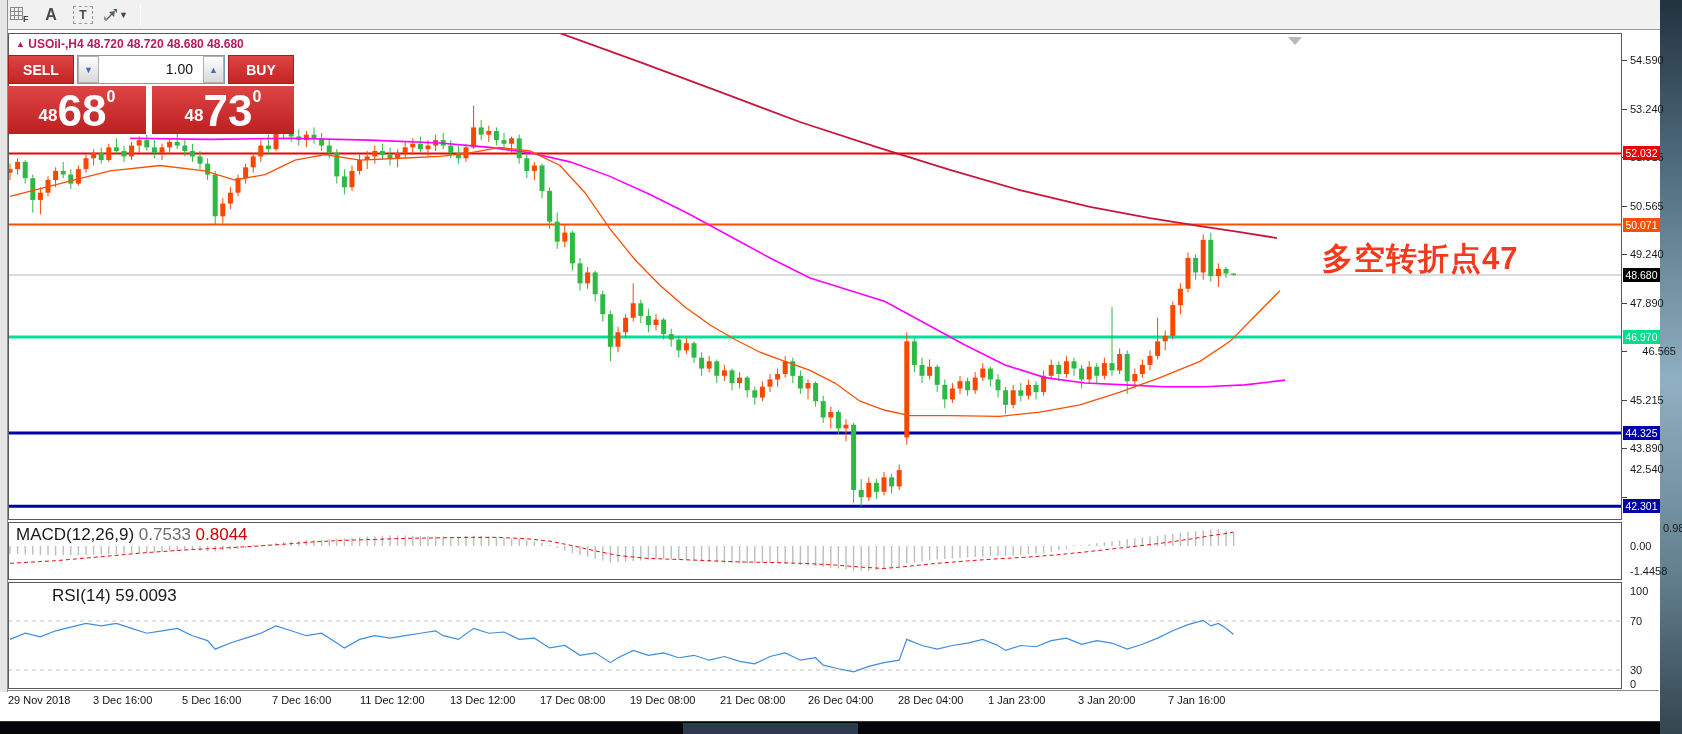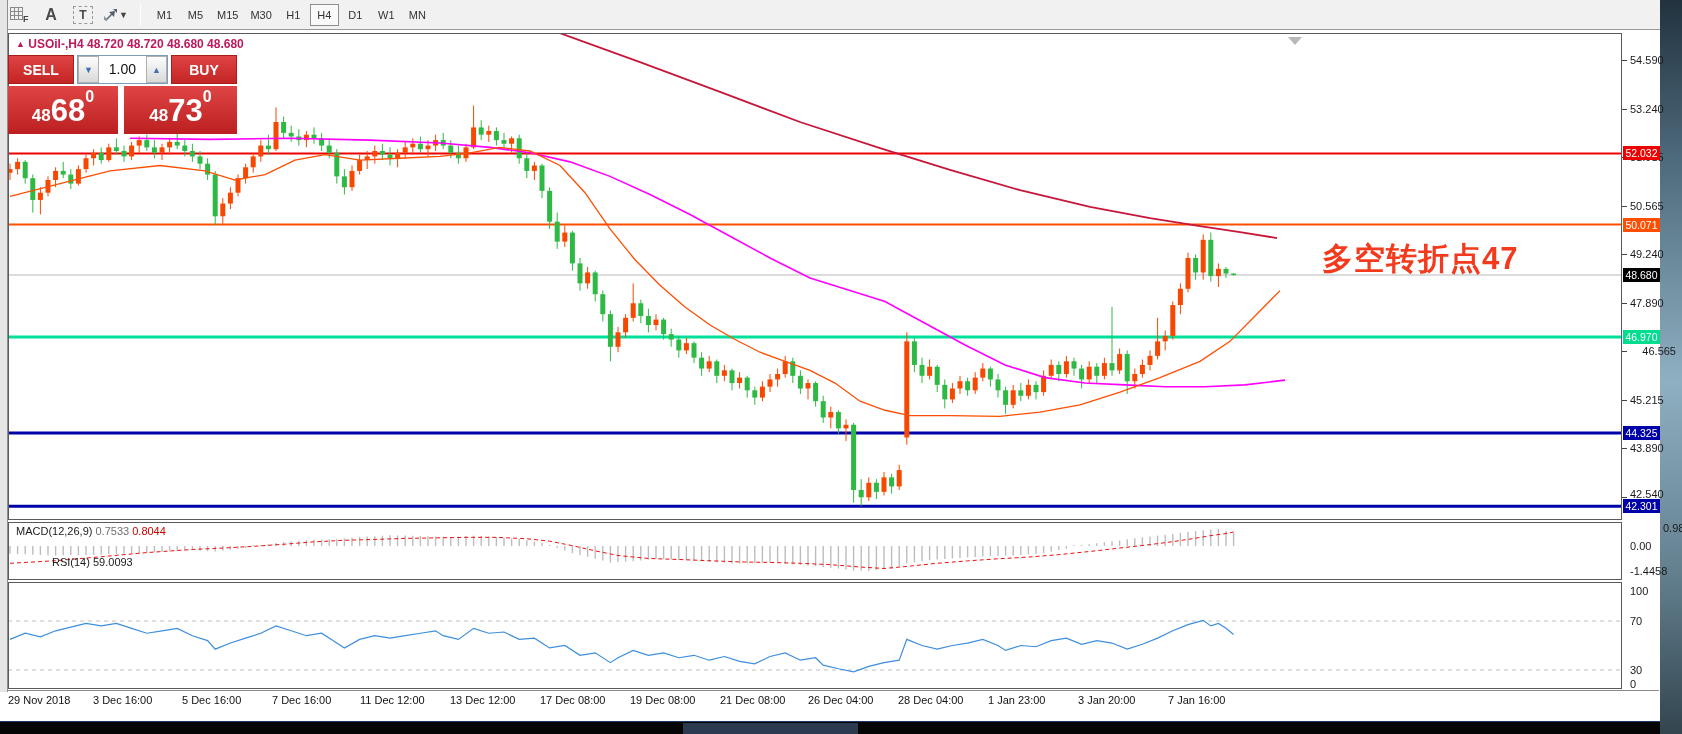--- a/index.html
+++ b/index.html
@@ -34,52 +34,52 @@
   #macd-panel { left:8px; top:522px; width:1614px; height:58px; }
   #rsi-panel  { left:8px; top:582px; width:1614px; height:107px; }
   .panel svg { display:block; width:100%; height:100%; }
 
   #chart-header { left:16px; top:37px; font-size:12px; font-weight:bold; color:#be185d; }
   #chart-header .tri { font-size:9px; vertical-align:1px; }
   #scroll-marker { left:1288px; top:37px; width:0; height:0;
                    border-left:7px solid transparent; border-right:7px solid transparent;
                    border-top:8px solid #b8b8b8; }
 
-  .ind-label { font-size:11px; color:#1a1a1a; }
+  .ind-label { font-size:17px; color:#1a1a1a; }
   #macd-label { left:16px; top:525px; }
-  #rsi-label  { left:16px; top:556px;padding-left:36px; }
+  #rsi-label  { left:16px; top:586px;padding-left:36px; }
   .v-main { color:#6e6e6e; } .v-sig { color:#cc0000; }
 
   #annotation { left:1322px; top:238px; font-size:31px; font-weight:bold; letter-spacing:1px; }
 
   
   .ytick { position:absolute; left:1630px; width:46px; font-size:11px; color:#1a1a1a; height:13px; line-height:13px; }
   .ytick-dash { position:absolute; left:1622px; width:5px; height:1px; background:#444; }
   .yline-label { position:absolute; left:1623px; width:37px; height:14px; line-height:14px;
                  text-align:center; font-size:10.5px; color:#fff; }
   .xlabel { position:absolute; top:694px; font-size:11px; color:#111; white-space:nowrap; }
   #time-axis-line { left:8px; top:690px; width:1651px; height:1px; background:#8a8a8a; }
 
   
-  #trade-panel { left:8px; top:55px; width:229px; }
+  #trade-panel { left:8px; top:55px; width:286px; }
   #tp-row1 { display:flex; height:29px; }
   .tp-btn { width:66px; height:29px; background:linear-gradient(#e04343,#c32525); color:#fff;
             border:1px solid #a81c1c; font-size:14px; font-weight:bold;
             font-family:"Liberation Sans",sans-serif; cursor:pointer; }
   #tp-spin { flex:1; display:flex; margin:0 3px; border:1px solid #7f9db9; background:#fff; }
   .spin-btn { width:21px; background:linear-gradient(#fdfdfd,#d9d9d9); border:1px solid #b0b0b0;
               color:#3f6fb5; font-size:9px; cursor:pointer; }
   #tp-volume { flex:1; text-align:right; padding:5px 10px 0 0; font-size:14px; color:#111; }
   #tp-row2 { display:flex; margin-top:2px; }
   .tp-quote { height:48px; background:linear-gradient(#e04545,#bb1f1f); color:#fff;
               display:flex; align-items:flex-end; justify-content:center;
               padding-bottom:3px; cursor:pointer; }
   #tp-bid { width:138px; margin-right:6px; } #tp-ask { width:142px; }
   .q-small { font-size:17px; font-weight:bold; line-height:30px;text-align:center; }
-  .q-big   { font-size:31px; font-weight:bold; line-height:40px; }
+  .q-big   { font-size:44px; font-weight:bold; line-height:40px; }
   .q-sup   { font-size:16px; font-weight:bold; line-height:14px; align-self:flex-start; margin-top:4px; }
 </style>
 </head>
 <body>
 
 <div id="toolbar" class="abs">
   <div class="tb-icon">
     <svg width="20" height="17">
       <g fill="#8a8a8a">
         <rect x="1" y="1" width="13" height="1"></rect>
@@ -100,31 +100,20 @@
   </div>
   <div class="tb-icon">
     <svg width="18" height="16">
       <path d="M3 13 L9 7 L7 5 L13 4 L12 10 L10 8 L4 14 Z" fill="#53606e"></path>
       <path d="M11 2 L15 2 L15 6 Z" fill="#53606e"></path>
       <path d="M2 9 L2 13 L6 13 Z" fill="#8a93a0"></path>
     </svg>
     <span class="caret">▼</span>
   </div>
   <div class="tb-sep"></div>
-  <div id="tf-group" style="display:flex;">
-      <button class="tf-btn" style="background: transparent; border: 1px solid transparent;">M1</button>
-      <button class="tf-btn" style="background: transparent; border: 1px solid transparent;">M5</button>
-      <button class="tf-btn" style="background: transparent; border: 1px solid transparent;">M15</button>
-      <button class="tf-btn" style="background: transparent; border: 1px solid transparent;">M30</button>
-      <button class="tf-btn" style="background: transparent; border: 1px solid transparent;">H1</button>
-      <button class="tf-btn active" style="background: rgb(250, 250, 250); border: 1px solid rgb(142, 142, 142);">H4</button>
-      <button class="tf-btn" style="background: transparent; border: 1px solid transparent;">D1</button>
-      <button class="tf-btn" style="background: transparent; border: 1px solid transparent;">W1</button>
-      <button class="tf-btn" style="background: transparent; border: 1px solid transparent;">MN</button>
-    </div>
 </div>
 
 <div id="left-strip" class="abs"></div>
 <div id="right-axis-col" class="abs"></div>
 <div id="right-strip" class="abs"></div>
 
 <div id="main-panel" class="panel">
   <svg id="main-svg" viewBox="8 33 1614 487" preserveAspectRatio="none">
       <line x1="8" x2="1622" y1="153.4564800000001" y2="153.4564800000001" stroke="#ee0000" stroke-width="2"></line>
       <line x1="8" x2="1622" y1="224.56234000000006" y2="224.56234000000006" stroke="#ff4e00" stroke-width="2"></line>
@@ -695,21 +684,21 @@
     <div class="ytick" style="top: 248.194px;">49.240</div>
     <div class="ytick-dash" style="top: 303.145px;"></div>
     <div class="ytick" style="top: 297.145px;">47.890</div>
     <div class="ytick-dash" style="top: 351.19px;"></div>
     <div class="ytick" style="top: 345.19px; text-align: right;">46.565</div>
     <div class="ytick-dash" style="top: 400.141px;"></div>
     <div class="ytick" style="top: 394.141px;">45.215</div>
     <div class="ytick-dash" style="top: 448.185px;"></div>
     <div class="ytick" style="top: 442.185px;">43.890</div>
     <div class="ytick-dash" style="top: 497.136px;"></div>
-    <div class="ytick" style="top: 488px;">42.540</div>
+    <div class="ytick" style="top: 463px;">42.540</div>
     <div class="yline-label" style="top: 146.456px; background: rgb(238, 0, 0);">52.032</div>
     <div class="yline-label" style="top: 217.562px; background: rgb(255, 78, 0);">50.071</div>
     <div class="yline-label" style="top: 268px; background: rgb(0, 0, 0);">48.680</div>
     <div class="yline-label" style="top: 330.005px; background: rgb(0, 221, 142);">46.970</div>
     <div class="yline-label" style="top: 425.912px; background: rgb(0, 0, 168);">44.325</div>
     <div class="yline-label" style="top: 499.303px; background: rgb(0, 0, 168);">42.301</div>
     <div class="ytick" style="top: 522.392px; margin-left: 33px;">0.9889</div>
     <div class="ytick" style="top: 539.5px;">0.00</div>
     <div class="ytick" style="top: 564.512px;">-1.4458</div>
     <div class="ytick" style="top: 584.5px;">100</div>

